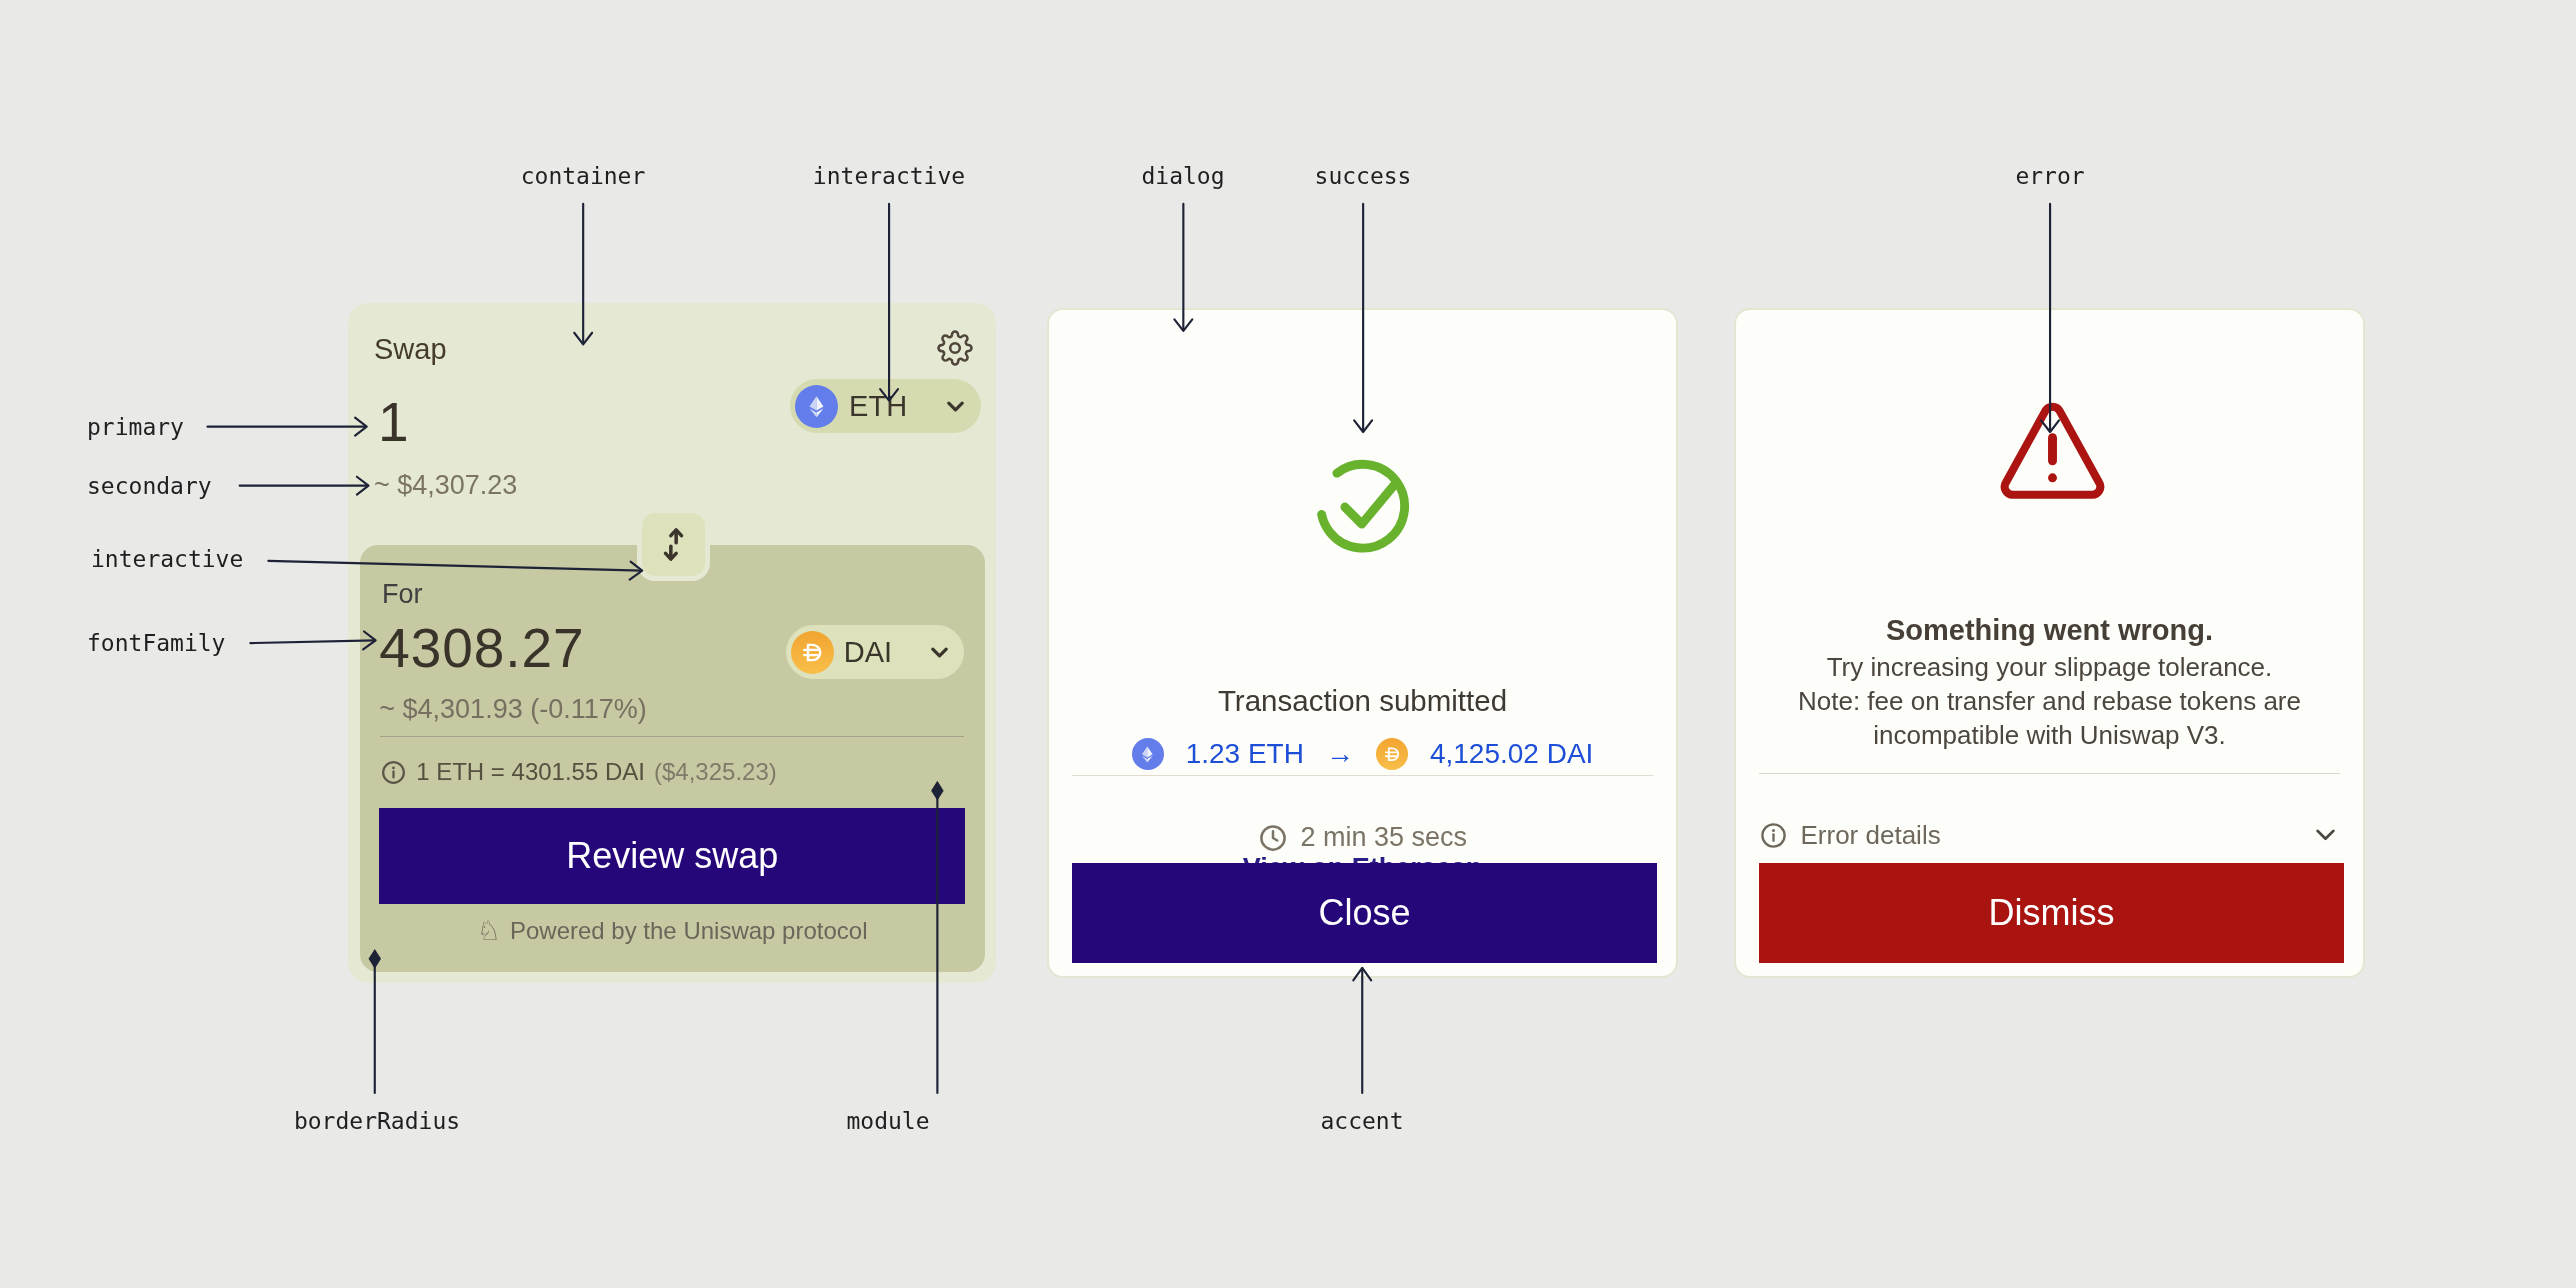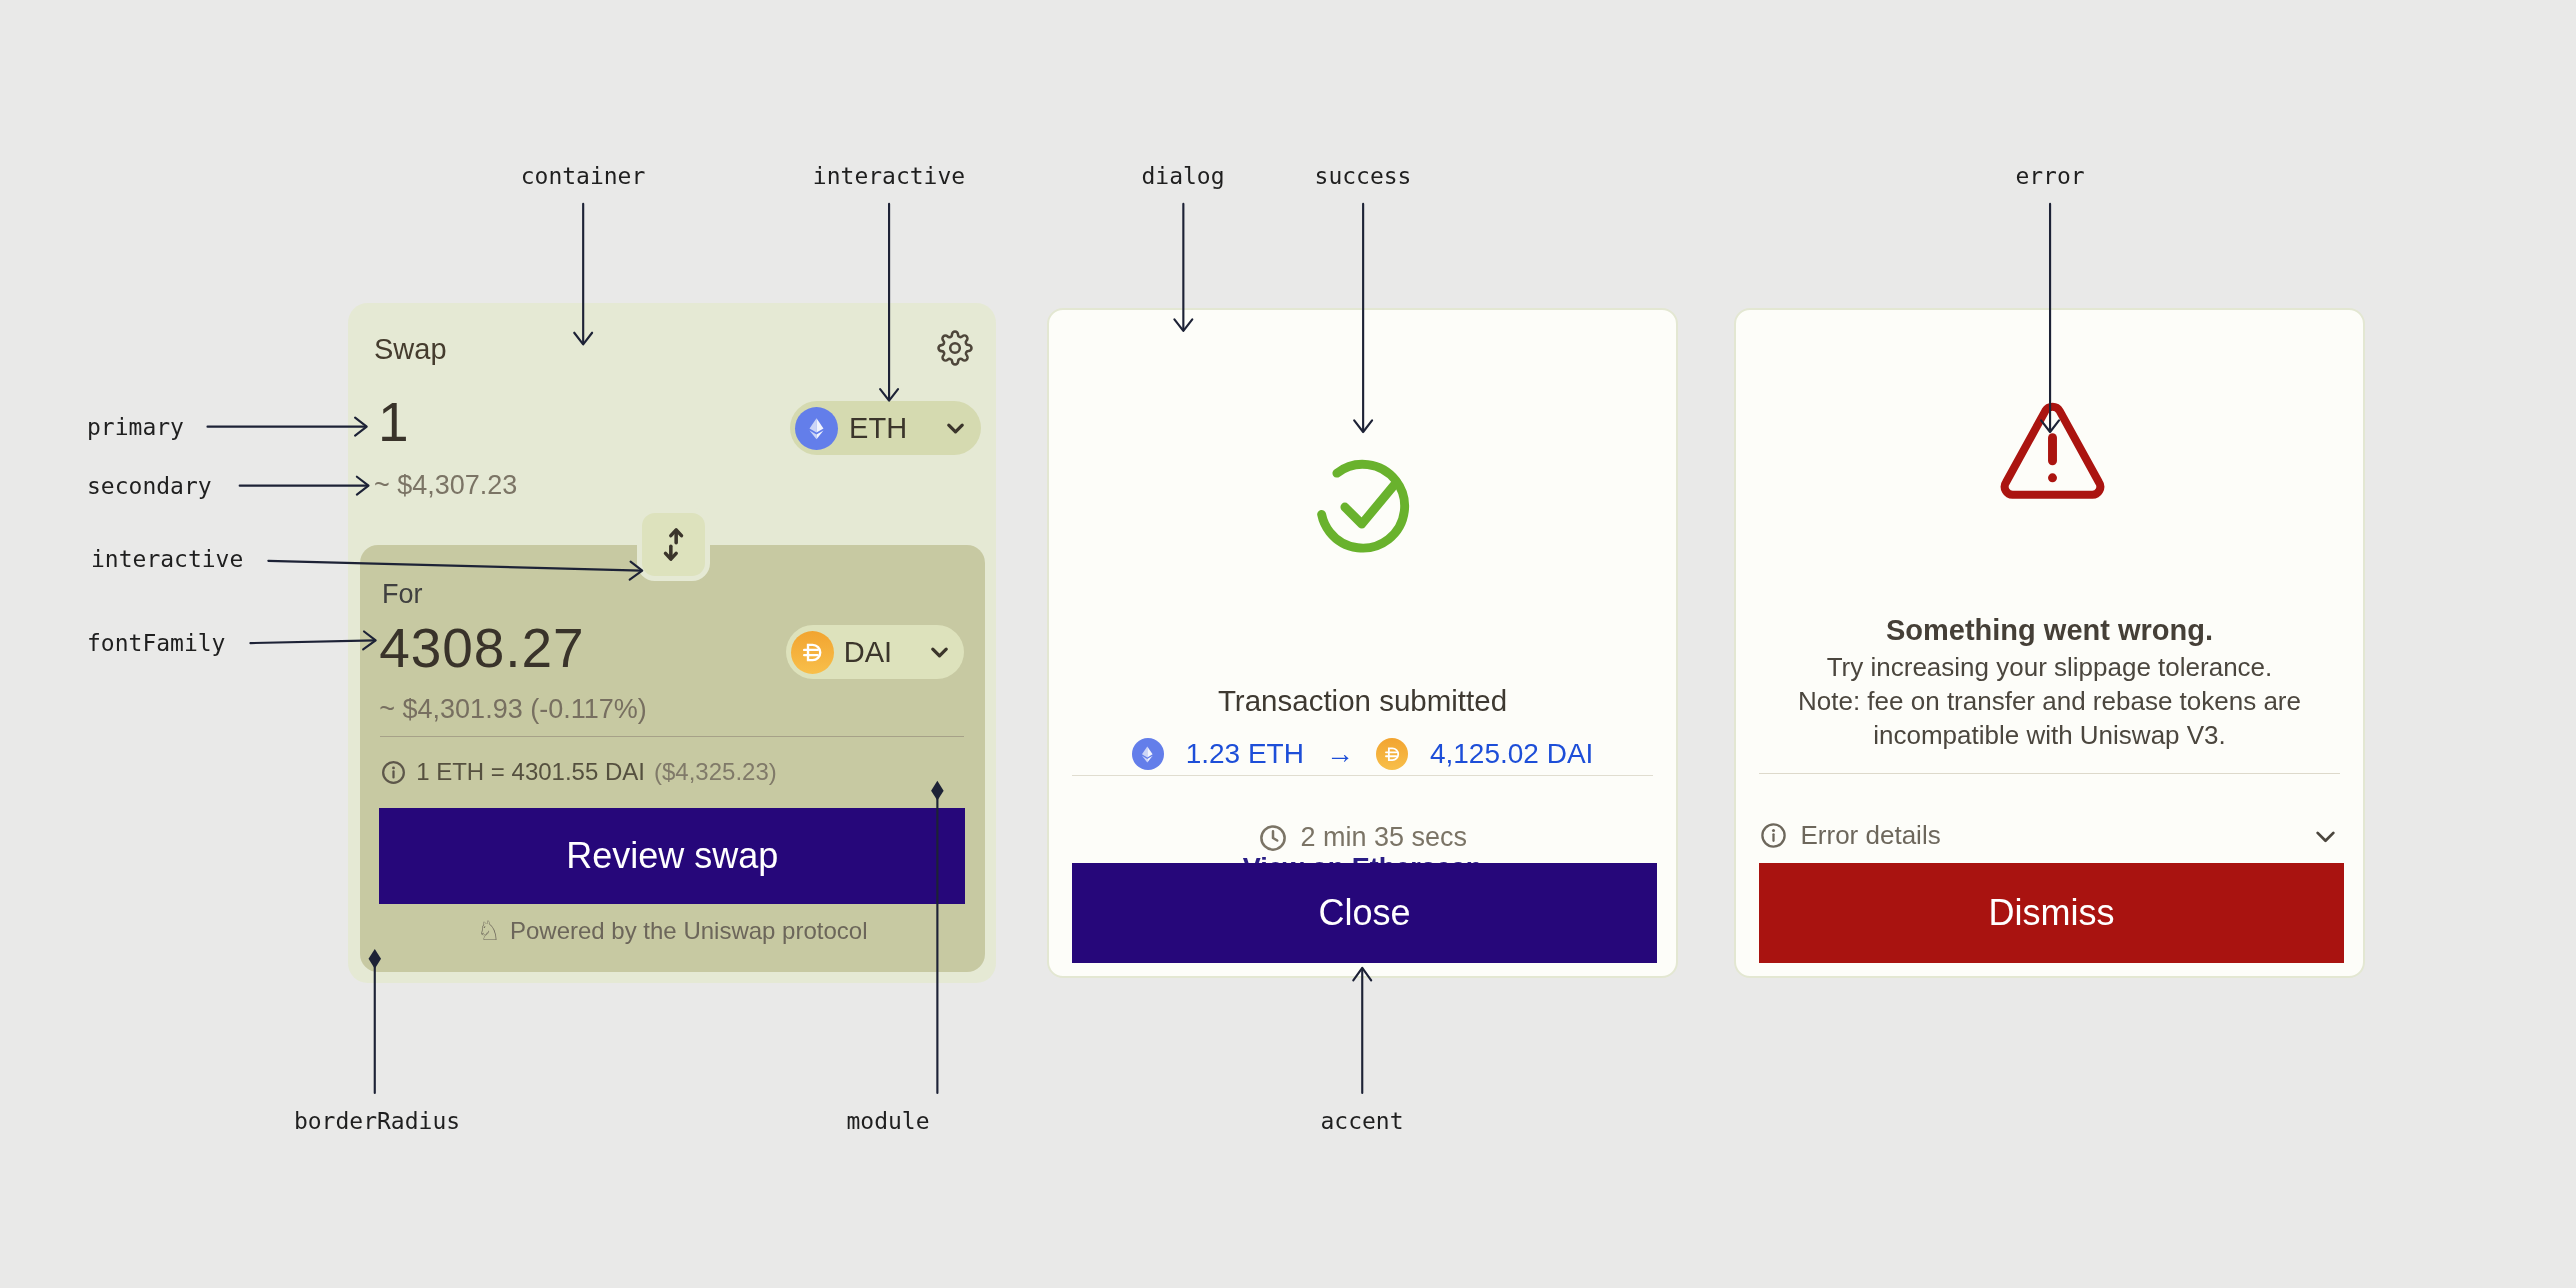--- a/index.html
+++ b/index.html
@@ -25,21 +25,21 @@
   #dialog-card{left:1047px;}
   #error-card{left:1734px;}
 
   
   .swap-title{left:26px;top:46px;font-size:29px;font-weight:500;color:#453c2e;}
   .gear{left:607px;top:45px;width:36px;height:36px;transform:translate(-50%,-50%);}
   .big-amount{font-size:55px;font-weight:500;color:#39332a;letter-spacing:0.9px;}
   .sell-amount{left:30px;top:119px;}
   .sell-fiat{left:26px;top:182px;font-size:27px;color:#7b7465;}
   .pill{display:flex;align-items:center;border-radius:29px;cursor:pointer;}
-  .eth-pill{left:442px;top:98px;width:191px;height:54px;background:#d5dab0;padding:0 14.3px 0 5.4px;gap:10.7px;}
+  .eth-pill{left:442px;top:76px;width:191px;height:54px;background:#d5dab0;padding:0 14.3px 0 5.4px;gap:10.7px;}
   .dai-pill{left:426px;top:80px;width:178px;height:54px;background:#dde2bc;padding:0 12.5px 0 5.4px;gap:9.8px;}
   .token-circle{border-radius:50%;display:flex;align-items:center;justify-content:center;flex:none;}
   .tc-48{width:43px;height:43px;}
   .tc-36{width:32px;height:32px;}
   .eth-bg{background:#637eea;}
   .dai-bg{background:linear-gradient(180deg,#f2a430 0%,#f8bf4a 100%);}
   .pill-token{font-size:29px;font-weight:500;color:#3b352b;flex:1;}
   .module{left:11.6px;top:242px;width:625px;height:427px;background:#c7c9a2;border-radius:18px;}
   .arrows-btn{left:289px;top:205px;width:73px;height:73px;background:#dde2bd;
       border:5.4px solid #e5e9d4;border-radius:18px;z-index:5;display:flex;
@@ -69,21 +69,21 @@
   .clock-left{display:flex;align-items:center;gap:12.5px;font-size:27px;color:#7b7466;}
   .ether-link{font-size:27px;font-weight:600;color:#2a1d85;cursor:pointer;}
   .close-btn{left:23px;top:553px;width:585px;height:100px;background:#26077a;}
 
   
   .tri-wrap{left:254px;top:90px;width:125px;height:111px;}
   .err-title{left:0;top:304px;width:100%;text-align:center;font-size:29px;font-weight:600;color:#453f37;}
   .err-msg{left:0;top:340px;width:100%;text-align:center;font-size:26px;line-height:34px;color:#4b463e;}
   .err-divider{top:463px;border-top:1.8px solid #ddd9cb;}
   .details-row{left:23px;right:23px;top:510px;display:flex;justify-content:space-between;
-      align-items:flex-end;cursor:pointer;}
+      align-items:flex-start;cursor:pointer;}
   .details-left{display:flex;align-items:center;gap:12.5px;font-size:26px;color:#6d675c;}
   .dismiss-btn{left:23px;top:553px;width:585px;height:100px;background:#a91310;}
 
   svg{display:block;}
 </style>
 </head>
 <body>
 
 <div class="stage">
 

